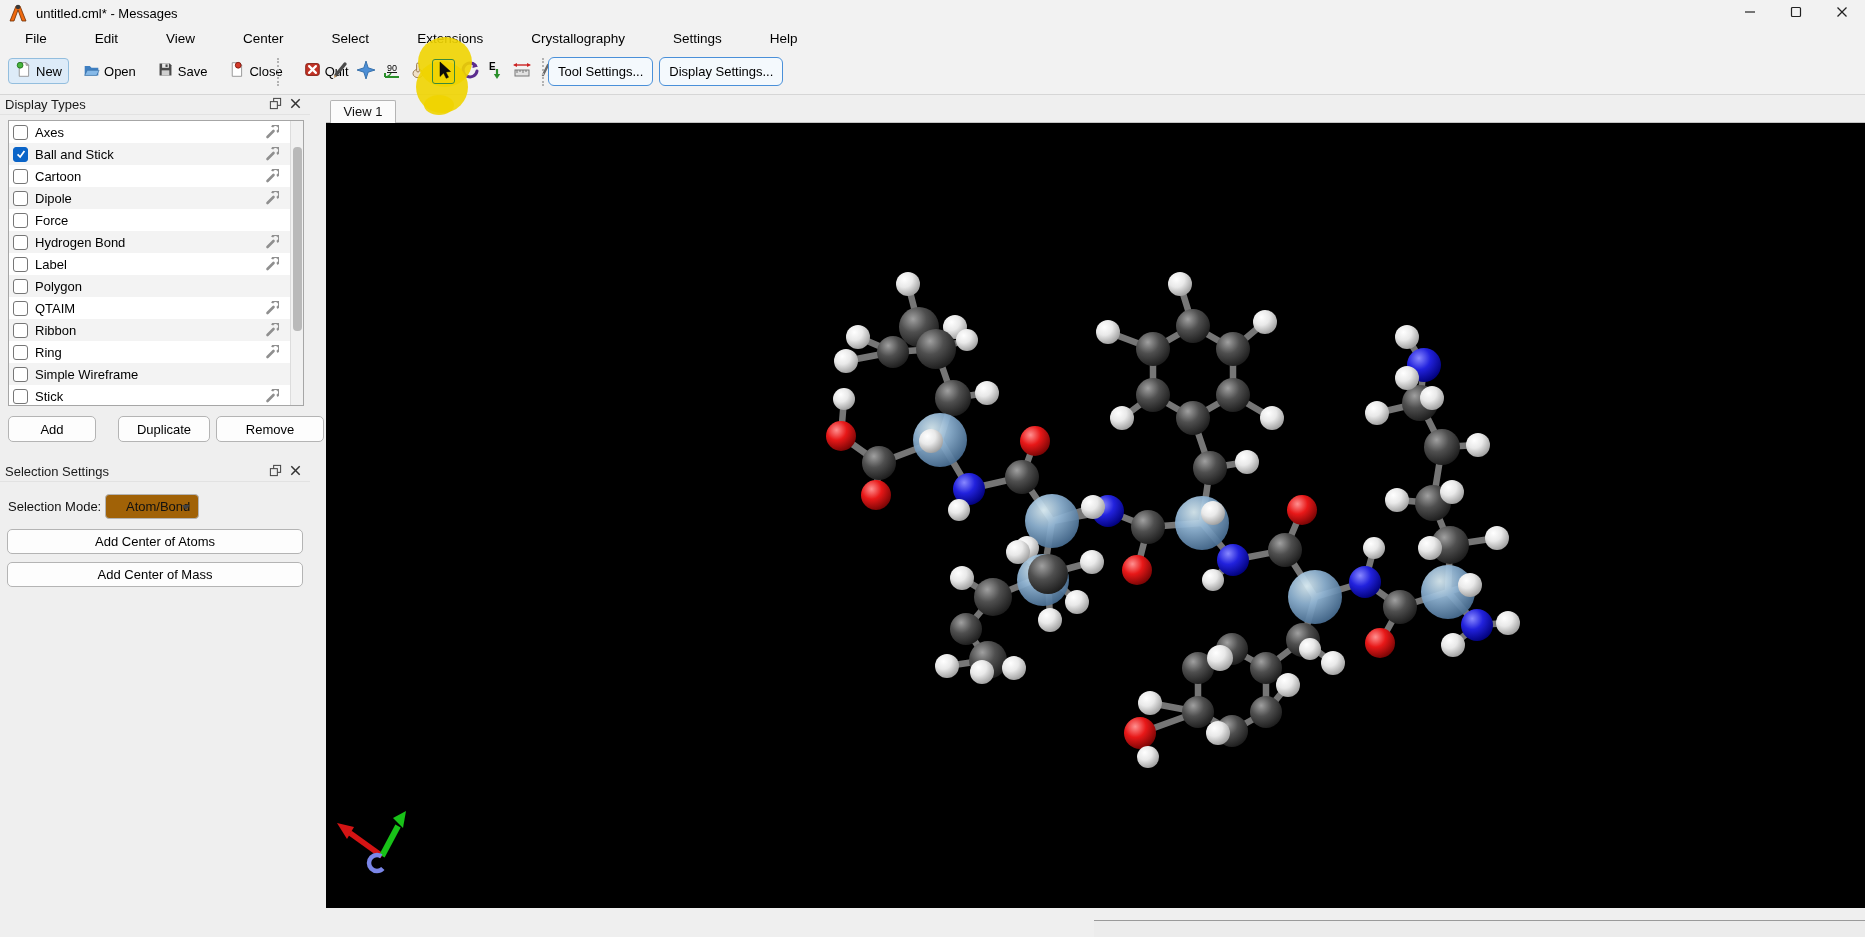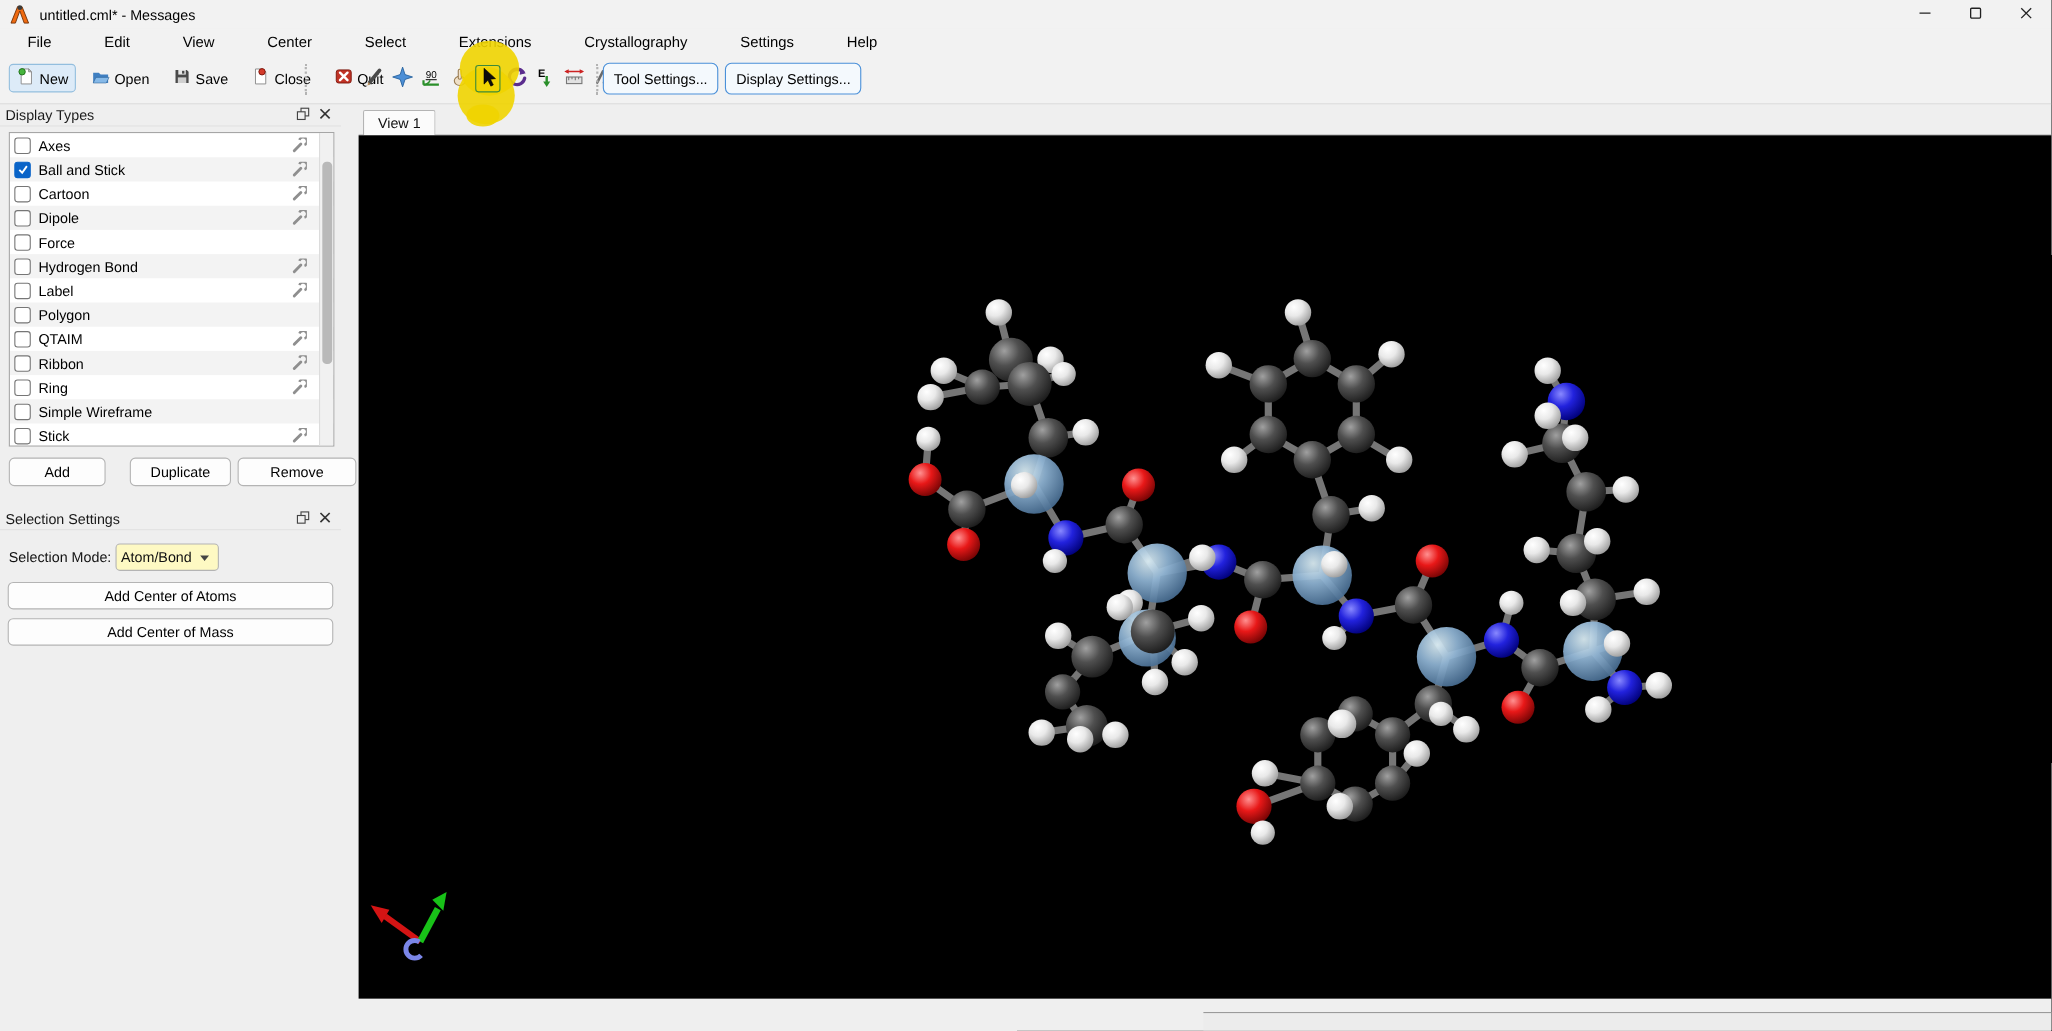--- a/index.html
+++ b/index.html
@@ -48,21 +48,21 @@
   .dt-label { margin-left:7px; font-size:13px; color:#000; }
   .dt-wrench { position:absolute; right:24px; top:4px; width:14px; height:14px; }
   .dt-scroll { position:absolute; right:0; top:0; width:13px; height:100%; background:#f1f1f1; border-left:1px solid #dcdcdc; }
   .dt-thumb { position:absolute; left:2px; top:26px; width:9px; height:184px; background:#b9b9b9; border-radius:4px; }
 
   .dt-buttons { position:absolute; left:8px; top:321px; width:296px; height:26px; }
   .small-btn { position:absolute; top:0; height:26px; background:#fdfdfd; border:1px solid #b4b4b4; border-radius:5px; font-size:13px; font-family:inherit; color:#000; }
 
   .sel-header { top:367px; }
   .sel-mode-label { position:absolute; left:8px; top:404px; font-size:13px; }
-  .combo { position:absolute; left:105px; top:399px; width:94px; height:25px; background:#fef9c3; border:1px solid #b4b4b4; border-radius:4px; display:flex; align-items:center; padding-left:4px; font-size:13px; }
+  .combo { position:absolute; left:105px; top:399px; width:94px; height:25px; background:#a16207; border:1px solid #b4b4b4; border-radius:4px; display:flex; align-items:center; padding-left:20px; font-size:13px; }
   .combo-arrow { position:absolute; right:8px; top:10px; width:0; height:0; border-left:4px solid transparent; border-right:4px solid transparent; border-top:5px solid #444; }
   .wide-btn { position:absolute; left:7px; width:296px; height:25px; background:#fdfdfd; border:1px solid #b4b4b4; border-radius:5px; font-size:13px; font-family:inherit; color:#000; }
 
   
   .tabbar { position:absolute; left:326px; top:95px; width:1539px; height:28px; background:#efefef; border-bottom:1px solid #c2c2c2; }
   .view-tab { position:absolute; left:4px; top:5px; width:66px; height:23px; background:#fbfbfb; border:1px solid #b4b4b4; border-bottom:none; border-radius:2px 2px 0 0; text-align:center; line-height:22px; font-size:13px; }
   .viewport { position:absolute; left:326px; top:123px; width:1539px; height:785px; background:#000; }
   .viewport svg { width:100%; height:100%; display:block; }
 
   

